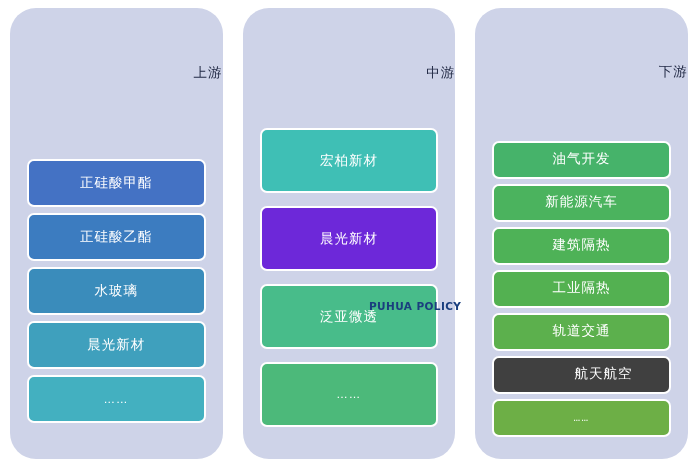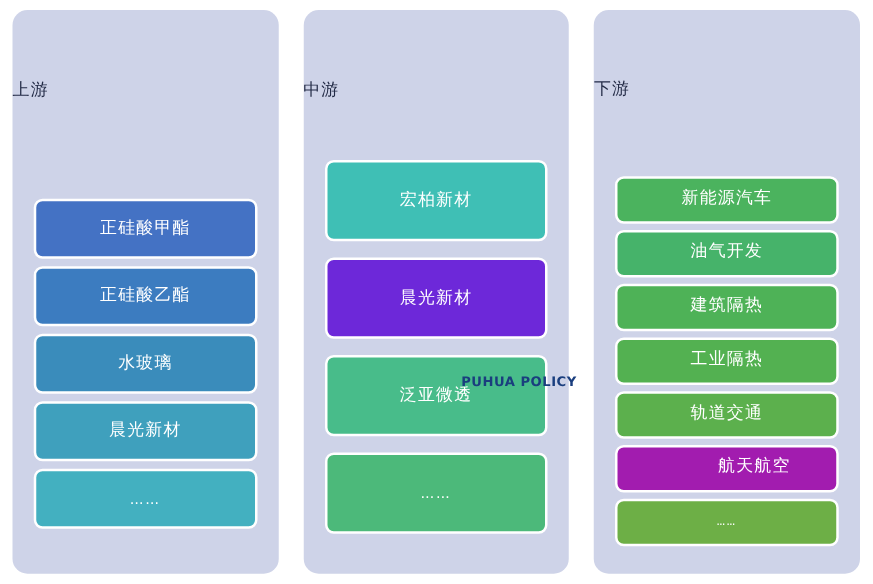--- a/index.html
+++ b/index.html
@@ -30,25 +30,25 @@
     padding: 0 10px;
     display: flex;
     flex-direction: column;
   }
   .panel {
     position: relative;
     width: 100%;
     height: 451px;
     margin-top: 8px;
     background: #ced3e8;
-    border-radius: 12px;
+    border-radius: 26px;
     box-sizing: border-box;
     display: flex;
     flex-direction: column;
-    align-items: flex-start;
+    align-items: flex-end;
   }
   .panel-title {
     font-size: 13.5px;
     color: #222a45;
     letter-spacing: 1px;
     text-align: center;
     margin-top: 58px;
     margin-bottom: 0;
     line-height: 1;
     font-weight: 400;
@@ -181,36 +181,36 @@
           <span>……</span>
         </div>
       </div>
     </div>
   </div>
 
   <div class="column">
     <div class="panel" style="background: rgb(206, 211, 232); font-family: Liberation Mono, monospace;">
       <div class="panel-title" style="color: rgb(34, 42, 69);">下游</div>
       <div class="card-stack stack-down">
+        <div class="card" style="background: rgb(70, 179, 106);">
+          <span>油气开发</span>
+        </div>
         <div class="card" style="background: rgb(75, 179, 94);">
           <span>新能源汽车</span>
         </div>
-        <div class="card" style="background: rgb(70, 179, 106);">
-          <span>油气开发</span>
-        </div>
         <div class="card" style="background: rgb(78, 178, 87);">
           <span>建筑隔热</span>
         </div>
         <div class="card" style="background: rgb(83, 177, 81);">
           <span>工业隔热</span>
         </div>
         <div class="card" style="background: rgb(92, 176, 77);">
           <span>轨道交通</span>
         </div>
-        <div class="card" style="background: #a21caf; padding-left: 44px;">
+        <div class="card" style="background: #404040; padding-left: 44px;">
           <span>航天航空</span>
         </div>
         <div class="card dots" style="background: rgb(109, 175, 70);">
           <span>……</span>
         </div>
       </div>
     </div>
   </div>
 
   <div class="watermark">

